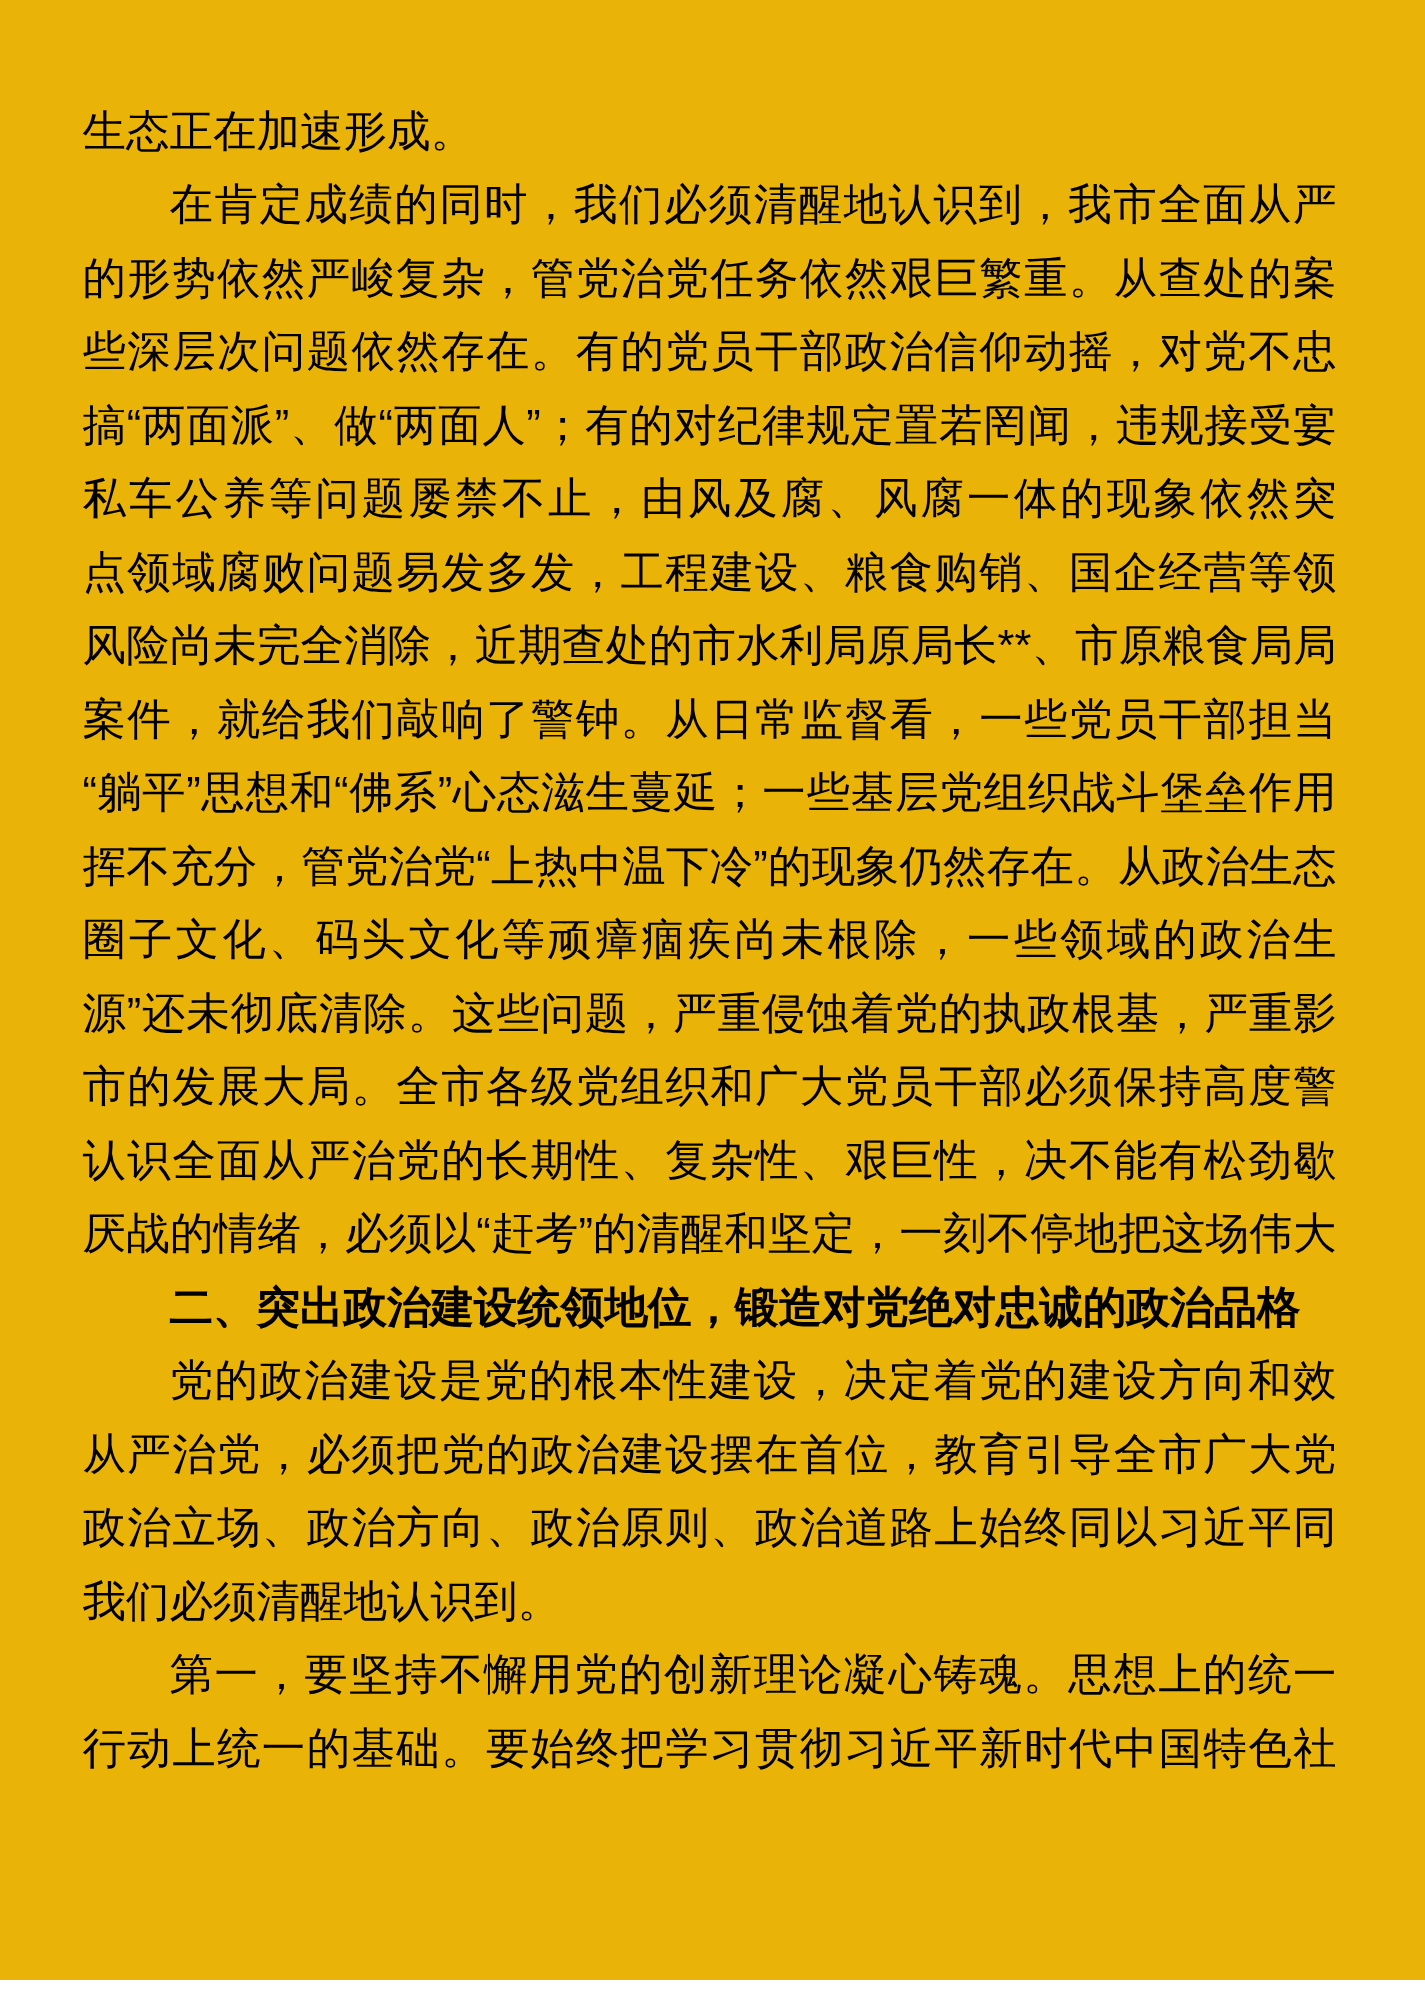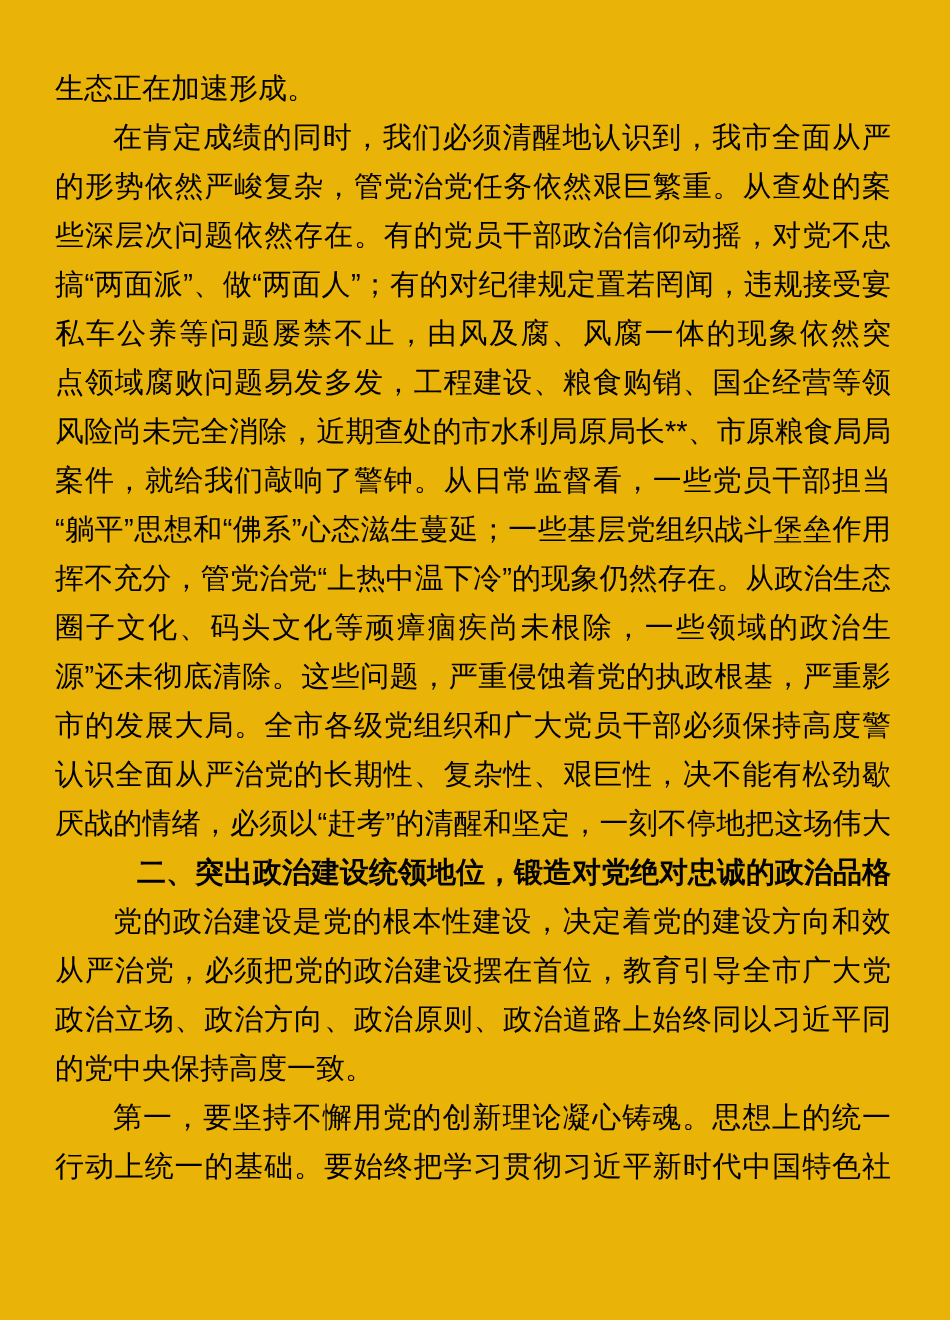--- a/index.html
+++ b/index.html
@@ -31,21 +31,20 @@
   }
   .line.fill {
     text-align: justify;
     text-align-last: justify;
   }
   .line.indent {
     text-indent: 58px;
   }
   .line.heading {
     font-weight: bold;
-    text-align: right;
   }
 </style>
 </head>
 <body>
 
 <div class="page">
   <div class="doc">
       <div class="line">生态正在加速形成。</div>
       <div class="line indent fill">在肯定成绩的同时，我们必须清醒地认识到，我市全面从严治党面临</div>
       <div class="line fill">的形势依然严峻复杂，管党治党任务依然艰巨繁重。从查处的案件看，一</div>
@@ -59,17 +58,17 @@
       <div class="line fill">挥不充分，管党治党“上热中温下冷”的现象仍然存在。从政治生态看，</div>
       <div class="line fill">圈子文化、码头文化等顽瘴痼疾尚未根除，一些领域的政治生态“污染</div>
       <div class="line fill">源”还未彻底清除。这些问题，严重侵蚀着党的执政根基，严重影响着我</div>
       <div class="line fill">市的发展大局。全市各级党组织和广大党员干部必须保持高度警醒，深刻</div>
       <div class="line fill">认识全面从严治党的长期性、复杂性、艰巨性，决不能有松劲歇脚、疲劳</div>
       <div class="line fill">厌战的情绪，必须以“赶考”的清醒和坚定，一刻不停地把这场伟大的自</div>
       <div class="line indent heading">二、突出政治建设统领地位，锻造对党绝对忠诚的政治品格</div>
       <div class="line indent fill">党的政治建设是党的根本性建设，决定着党的建设方向和效果。全面</div>
       <div class="line fill">从严治党，必须把党的政治建设摆在首位，教育引导全市广大党员干部在</div>
       <div class="line fill">政治立场、政治方向、政治原则、政治道路上始终同以习近平同志为核心</div>
-      <div class="line">的党中央保持高度一致。</div>
+      <div class="line">我们必须清醒地认识到。</div>
       <div class="line indent fill">第一，要坚持不懈用党的创新理论凝心铸魂。思想上的统一是政治上、</div>
       <div class="line fill">行动上统一的基础。要始终把学习贯彻习近平新时代中国特色社会主义思</div>
     </div>
 </div>
 
 </body></html>

